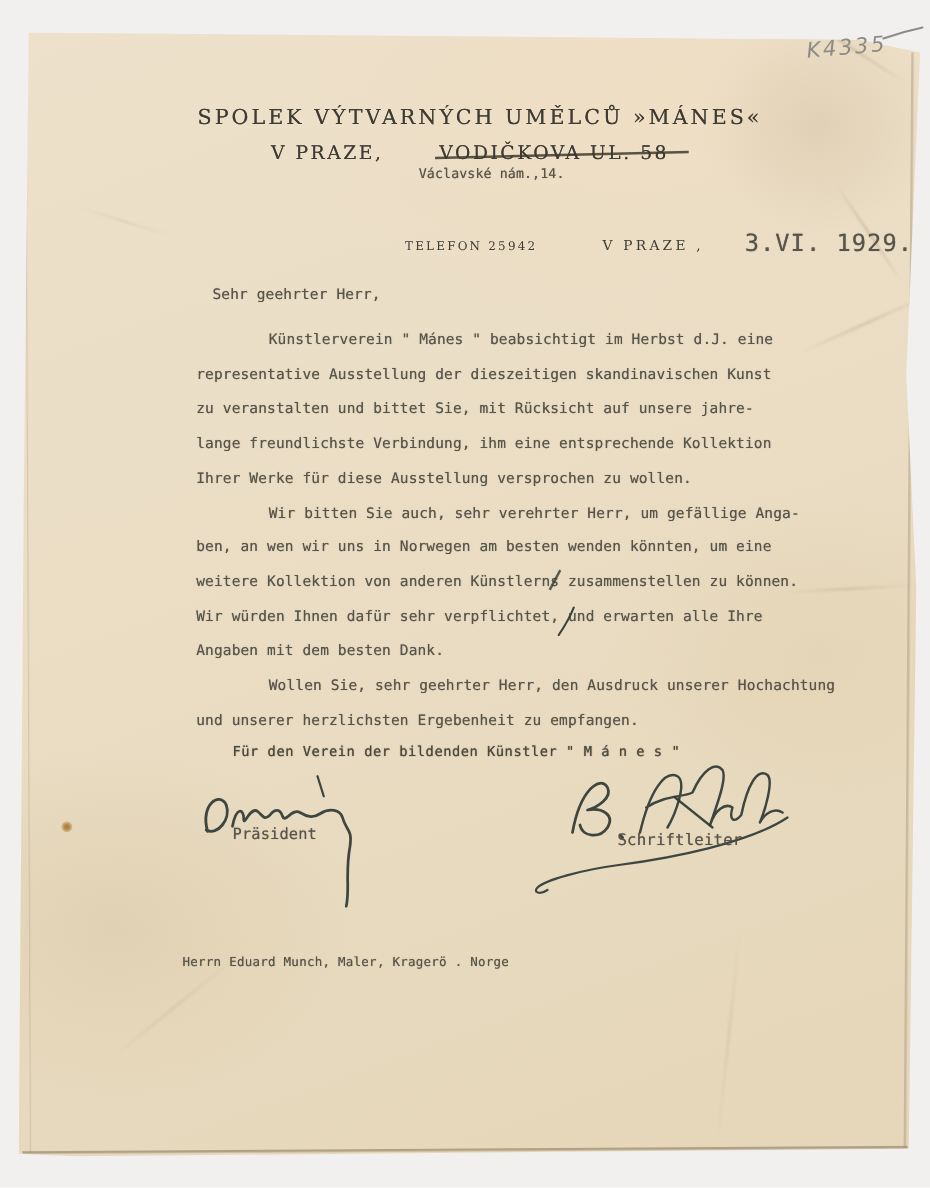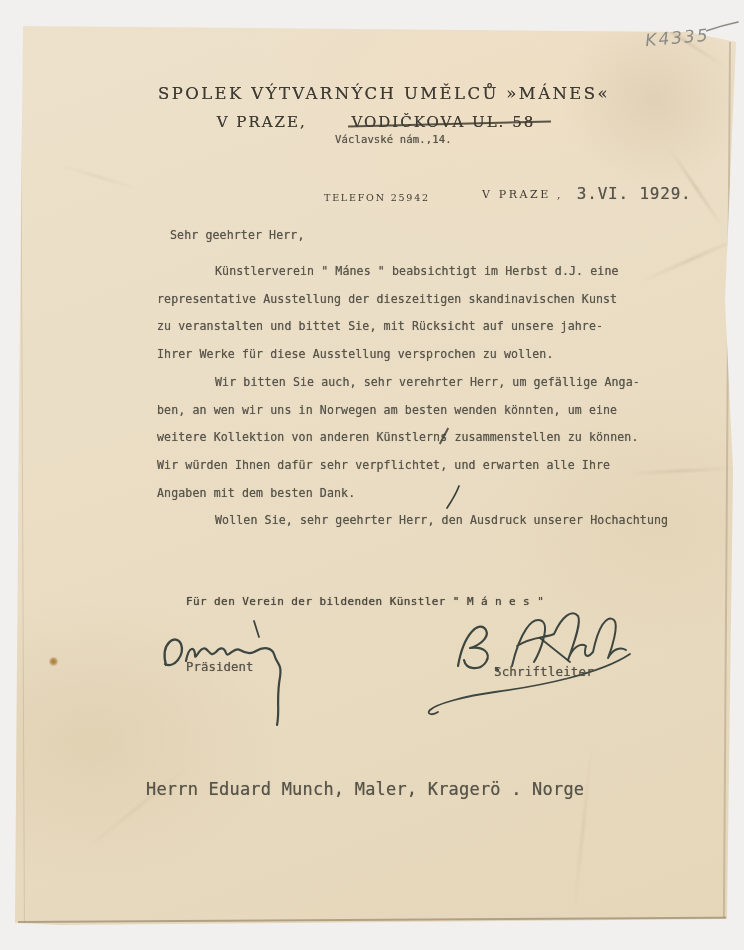--- a/index.html
+++ b/index.html
@@ -53,39 +53,39 @@
   .struck::after{content:"";position:absolute;left:-3px;right:-16px;top:54%;height:2px;
     background:rgba(62,58,46,.85);transform:rotate(-1.4deg);}
   .lh-corr{position:absolute;left:335px;top:133px;font-size:10.6px;letter-spacing:.6px;
     color:#63604f;text-shadow:0 0 .6px rgba(90,86,70,.5);}
   .lh-tel{position:absolute;left:324px;top:148px;font-family:"DejaVu Serif","Liberation Serif",serif;
     font-size:9.5px;letter-spacing:1.8px;color:var(--print-ink);margin-top:44px;}
 
   .dateline{position:absolute;left:482px;top:184px;white-space:nowrap;}
   .dl-print{font-family:"DejaVu Serif","Liberation Serif",serif;font-size:11px;letter-spacing:2.6px;
     color:var(--print-ink);vertical-align:1px;margin-top:12px;}
-  .dl-typed{font-size:16px;letter-spacing:.8px;color:var(--typewriter-ink);margin-left:4px;
+  .dl-typed{font-size:19px;letter-spacing:.8px;color:var(--typewriter-ink);margin-left:23px;
     text-shadow:0 0 .7px rgba(70,66,55,.6);}
 
   .type{color:var(--typewriter-ink);text-shadow:0 0 .7px rgba(70,66,55,.62);letter-spacing:.1px;}
   .salutation{position:absolute;left:170px;top:228px;font-size:11.6px;}
   .body-text{position:absolute;left:157px;top:258px;width:488px;font-size:11.6px;line-height:27.7px;}
   .ln{white-space:nowrap;}
   .ln.indent{padding-left:58px;}
   .char-struck{position:relative;}
   .char-struck::after{content:"";position:absolute;left:-2px;top:-3px;bottom:-1px;width:2px;
     background:rgba(55,60,52,.8);transform:rotate(28deg);margin:auto;left:40%;}
   .closing{position:absolute;left:186px;top:595px;font-size:11px;letter-spacing:.4px;
     color:#4b483e;text-shadow:0 0 .9px rgba(60,56,45,.8);}
 
   .sig{position:absolute;}
   .sig path{fill:none;stroke:var(--signature-ink);stroke-linecap:round;stroke-linejoin:round;opacity:.92;}
   .sig-label{position:absolute;font-size:12.3px;}
   .hand-slash{position:absolute;left:444px;top:483px;}
-  .recipient{position:absolute;left:146px;top:765px;font-size:17px;letter-spacing:.2px;margin-top:14px;}
+  .recipient{position:absolute;left:146px;top:765px;font-size:10px;letter-spacing:.2px;}
 </style>
 </head>
 <body>
 
 <div class="scene">
   <div class="paper">
     <div class="soft-wrinkle"></div>
     <div class="crease c1"></div>
     <div class="crease c2"></div>
     <div class="crease c3"></div>
@@ -118,29 +118,31 @@
     <span class="dl-print">V PRAZE ,</span>
     <span class="dl-typed">3.VI. 1929.</span>
   </div>
 
   <div class="salutation type">Sehr geehrter Herr,</div>
 
   <div class="body-text type">
     <div class="ln indent">Künstlerverein " Mánes " beabsichtigt im Herbst d.J. eine</div>
     <div class="ln">representative Ausstellung der dieszeitigen skandinavischen Kunst</div>
     <div class="ln">zu veranstalten und bittet Sie, mit Rücksicht auf unsere jahre-</div>
+    <div class="ln">lange freundlichste Verbindung, ihm eine entsprechende Kollektion</div>
     <div class="ln">Ihrer Werke für diese Ausstellung versprochen zu wollen.</div>
     <div class="ln indent">Wir bitten Sie auch, sehr verehrter Herr, um gefällige Anga-</div>
     <div class="ln">ben, an wen wir uns in Norwegen am besten wenden könnten, um eine</div>
     <div class="ln">
       <span>weitere Kollektion von anderen Künstlern</span><span class="char-struck">s</span><span> zusammenstellen zu können.</span>
     </div>
     <div class="ln">Wir würden Ihnen dafür sehr verpflichtet, und erwarten alle Ihre</div>
     <div class="ln">Angaben mit dem besten Dank.</div>
     <div class="ln indent">Wollen Sie, sehr geehrter Herr, den Ausdruck unserer Hochachtung</div>
+    <div class="ln">und unserer herzlichsten Ergebenheit zu empfangen.</div>
   </div>
 
   <svg class="hand-slash" width="20" height="28">
     <path d="M15,3 C12,11 7,19 3,25" stroke="#37403a" stroke-width="1.7" fill="none" stroke-linecap="round"></path>
   </svg>
 
   <div class="closing type">Für den Verein der bildenden Künstler " M á n e s "</div>
 
   <svg class="sig" style="left:150px;top:613px;" width="205" height="115" viewBox="0 0 205 115">
     <path d="M16,52 C10,30 26,20 31,31 C35,42 24,56 15,51" stroke-width="2.3"></path>

